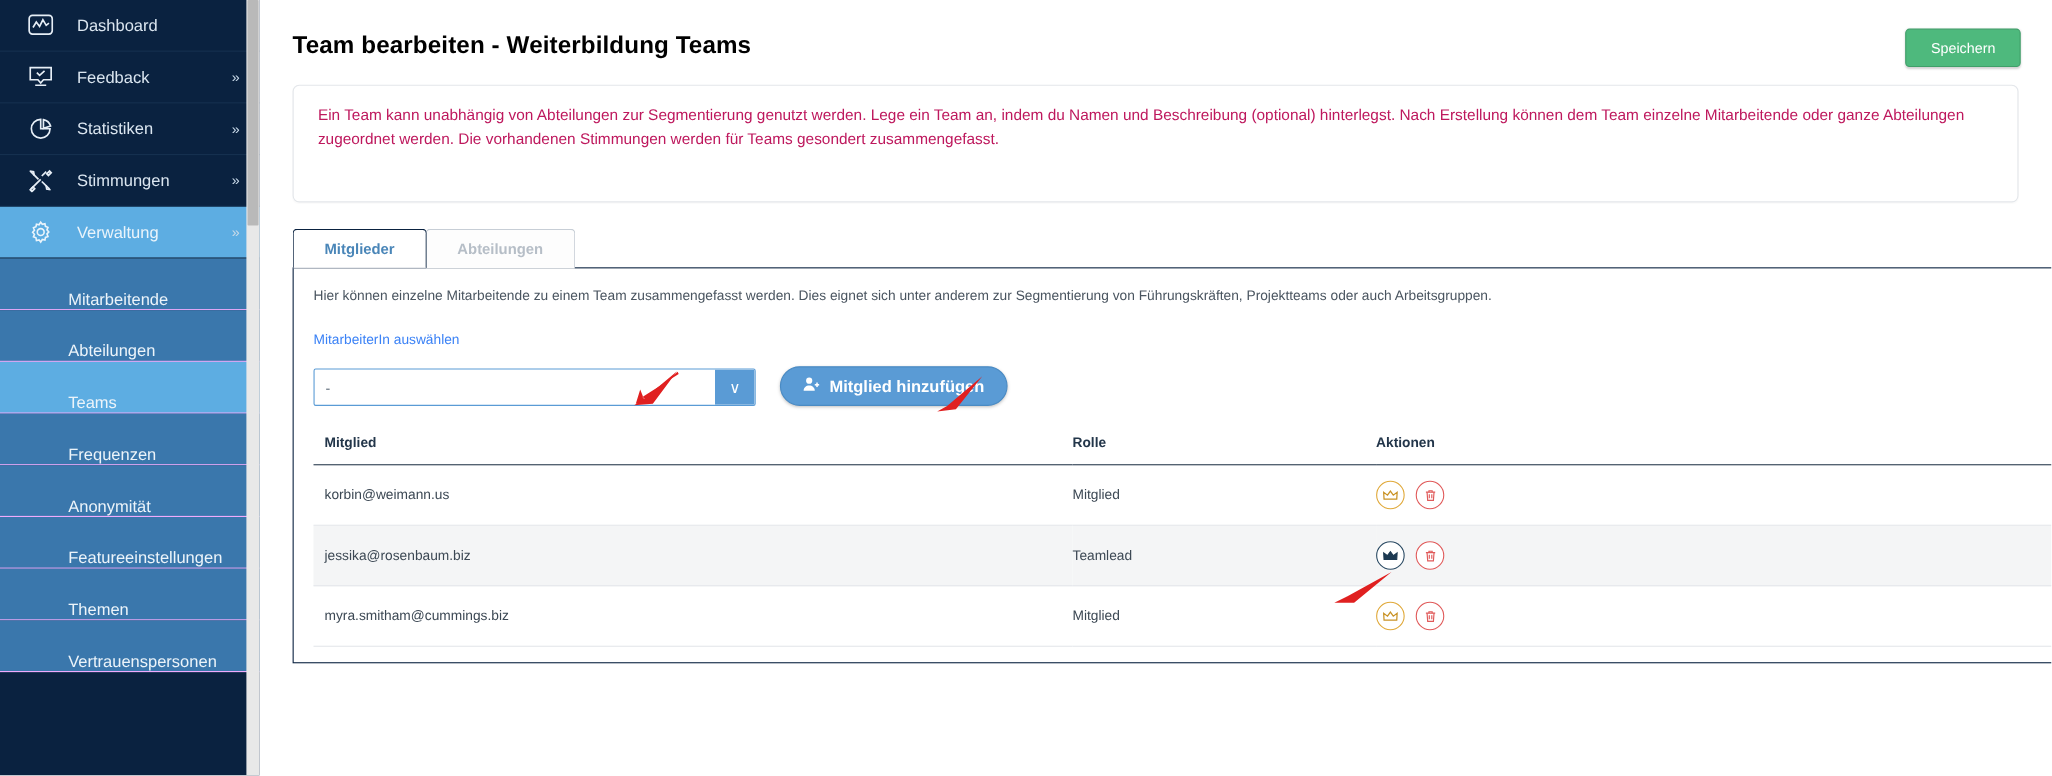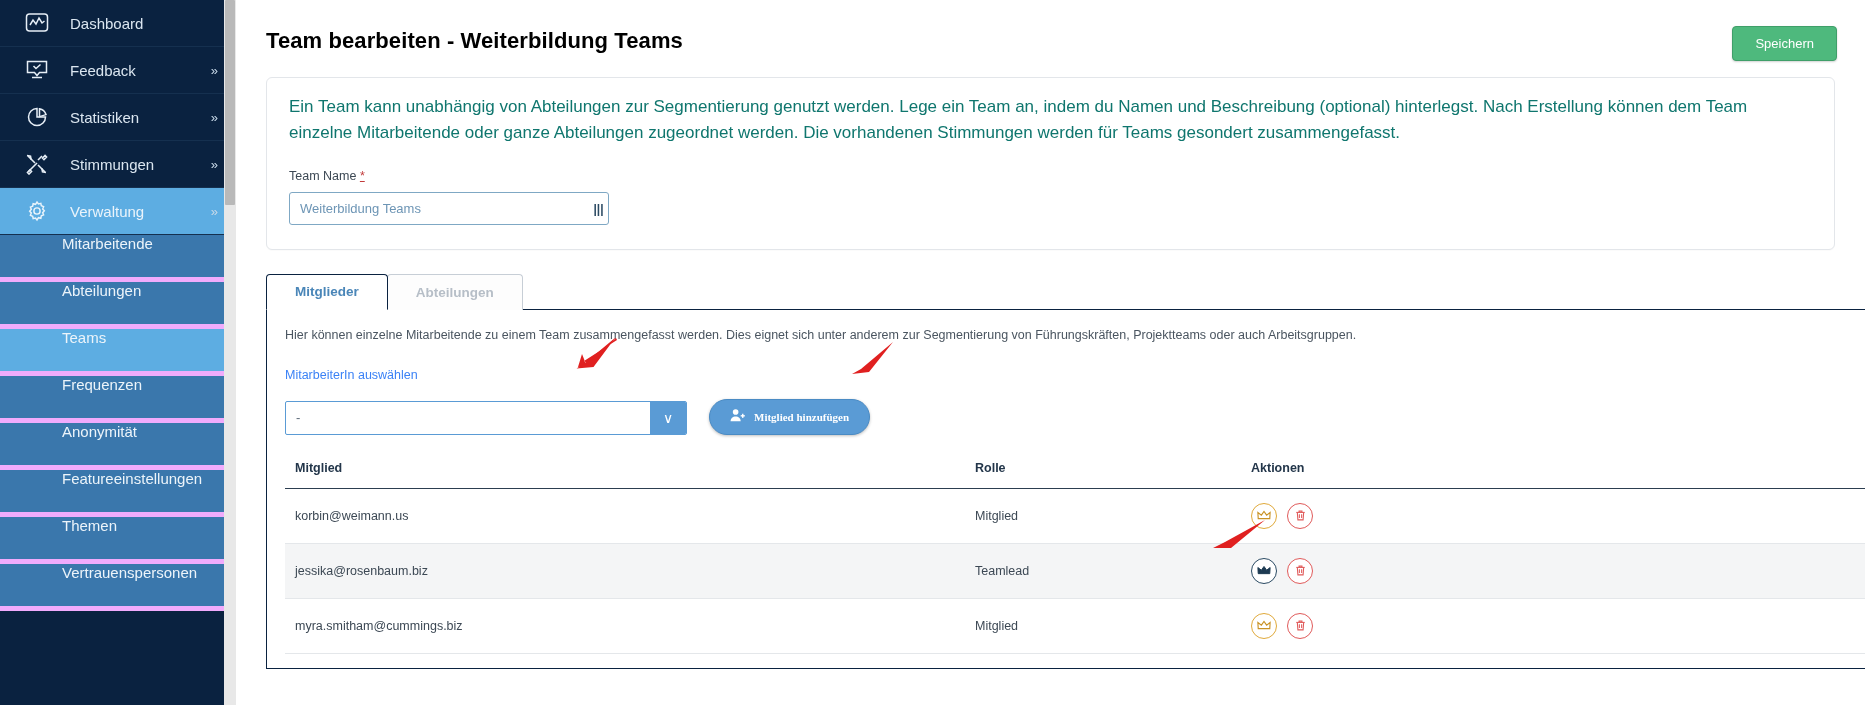--- a/index.html
+++ b/index.html
@@ -32,25 +32,25 @@
     margin-right: 18px;
     display: flex; align-items: center; justify-content: center;
   }
   .nav-item .nav-ico svg { display:block; }
   .nav-item.active-parent { background: #5dade2; color: #eaf4fb; }
   .nav-item .chev {
     position: absolute; right: 18px; top: 50%; transform: translateY(-50%);
     font-size: 13px; color: #c8d9e8; line-height: 1;
   }
   .sub-item {
-    display: flex; align-items: flex-start;
+    display: flex; align-items: flex-end;
     height: 47px; padding-left: 62px;
     background: #3a77ac;
     color: #ecf4fa; font-size: 15px;
-    border-bottom: 5px solid #f0abfc;
+    border-bottom: 1px solid #f0abfc;
     cursor: pointer;
   }
   .sub-item.active { background: #5dade2; }
 
   
   .side-scroll {
     position: absolute; top: 0; right: 0; width: 12px; height: 705px;
     background: #e8e8e8;
   }
   .side-scroll .thumb {
@@ -84,21 +84,21 @@
     cursor: pointer;
   }
 
   .card {
     margin: 23px 30px 0 30px;
     border: 1px solid #e3e6ea; border-radius: 6px;
     background: #fff; padding: 16px 22px 24px 22px;
     box-shadow: 0 1px 1px rgba(0,0,0,.02);
   }
   .card-desc {
-    font-size: 17px; color: #0f766e; line-height: 1.55;
+    font-size: 14px; color: #be185d; line-height: 1.55;
     margin: 0 0 22px 0; max-width: 1540px;
   }
 
   .fields { display: flex; gap: 0; align-items: flex-start; }
   .field-col-a { width: 320px; flex: 0 0 320px; }
   .field-col-gap { width: 22px; flex: 0 0 22px; }
   .field-col-b { flex: 1 1 auto; }
   .fld-label { font-size: 12.5px; color: #3c4854; margin-bottom: 9px; }
   .fld-label .req { color: #c23b3b; text-decoration: underline; }
   .txtbox {
@@ -154,24 +154,23 @@
   }
   .select-box .sel-arrow {
     width: 36px; flex: 0 0 36px; background: #5a9bd5;
     display: flex; align-items: center; justify-content: center;
     color: #ffffff; font-size: 14px; cursor: pointer;
   }
   .add-btn {
     height: 34px; display: flex; align-items: center; gap: 9px;
     padding: 17px 20px; background: #5a9bd5; color: #fff;
     border: 1px solid #4a8bc4; border-radius: 18px;
-    font-size: 11px; font-weight: bold; cursor: pointer;
+    font-size: 15px; font-weight: bold; cursor: pointer;
     box-shadow: 0 1px 3px rgba(0,0,0,.25);
     margin-bottom: 0;
-    font-family: Liberation Serif, serif;
   }
 
   
   table.members { width: 100%; border-collapse: collapse; margin-top: 26px; }
   table.members th {
     text-align: left; font-size: 12.5px; font-weight: bold; color: #23364a;
     padding: 0 0 13px 0; border-bottom: 1px solid #2c3e50;
   }
   table.members td {
     font-size: 12.5px; color: #3c4854;
@@ -296,30 +295,20 @@
   <div class="main">
 
     <div class="page-title">Team bearbeiten - Weiterbildung Teams</div>
 
     <button class="save-btn">Speichern</button>
 
     <div class="card">
       <p class="card-desc">Ein Team kann unabhängig von Abteilungen zur Segmentierung genutzt werden. Lege ein Team an, indem du Namen und Beschreibung (optional) hinterlegst. Nach Erstellung können dem Team einzelne Mitarbeitende oder ganze Abteilungen zugeordnet werden. Die vorhandenen Stimmungen werden für Teams gesondert zusammengefasst.</p>
 
       <div class="fields">
-        <div class="field-col-a">
-          <div class="fld-label">
-            <span>Team Name</span>
-            <span class="req">*</span>
-          </div>
-          <div class="txtbox">
-            <span class="val">Weiterbildung Teams</span>
-            <span class="resize-grip">|||</span>
-          </div>
-        </div>
         <div class="field-col-gap"></div>
       </div>
     </div>
 
     <div class="tabs-wrap">
       <div class="tabs">
         <div class="tab active">Mitglieder</div>
         <div class="tab">Abteilungen</div>
       </div>
 

